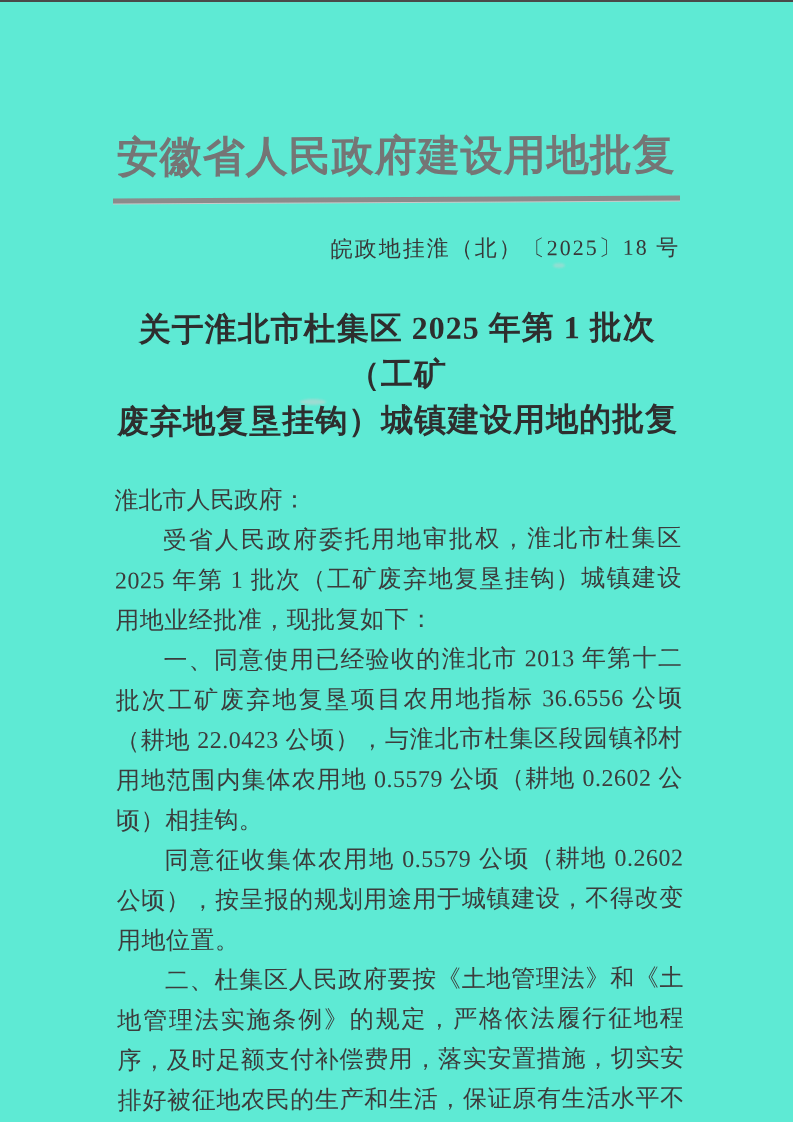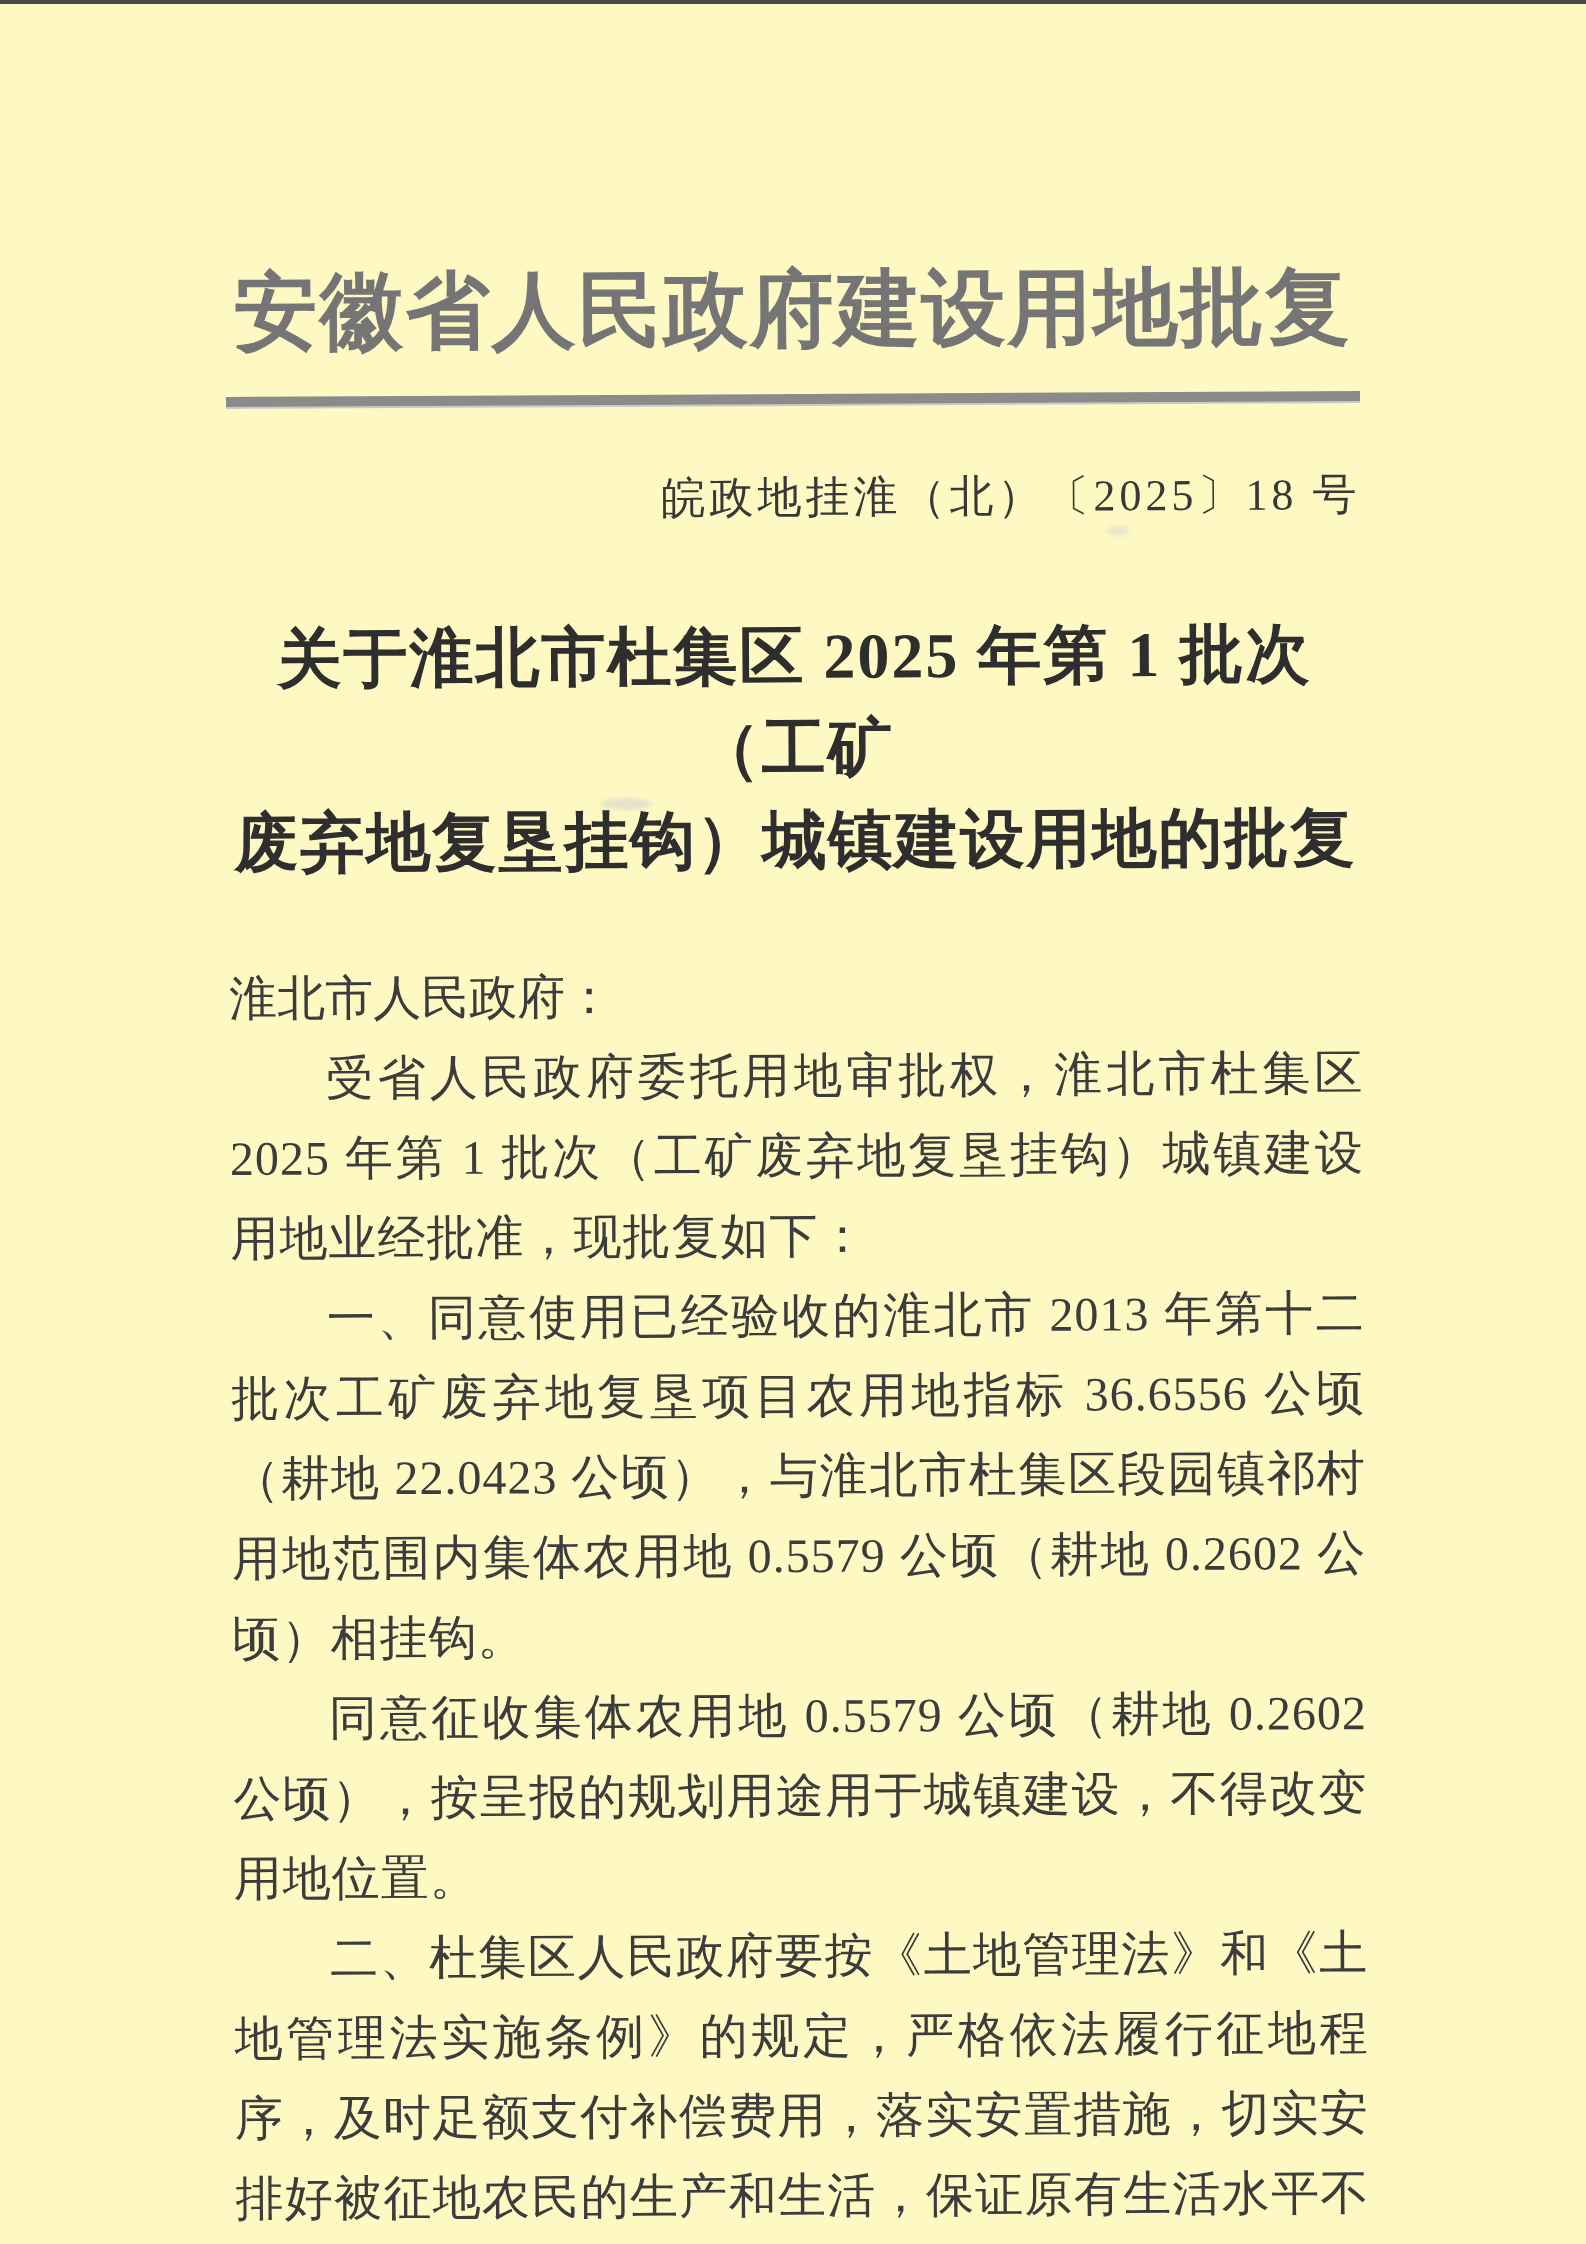--- a/index.html
+++ b/index.html
@@ -4,21 +4,21 @@
 <style>
   html, body {
     margin: 0;
     padding: 0;
     background: #ffffff;
   }
   .page {
     position: relative;
     width: 793px;
     height: 1122px;
-    background: #fef9c3;
+    background: #5eead4;
     overflow: hidden;
     font-family: "Liberation Serif", "DejaVu Serif", serif;
   }
   .scan-edge-top {
     position: absolute;
     top: 0;
     left: 0;
     width: 793px;
     height: 2px;
     background: #4a4a4a;

